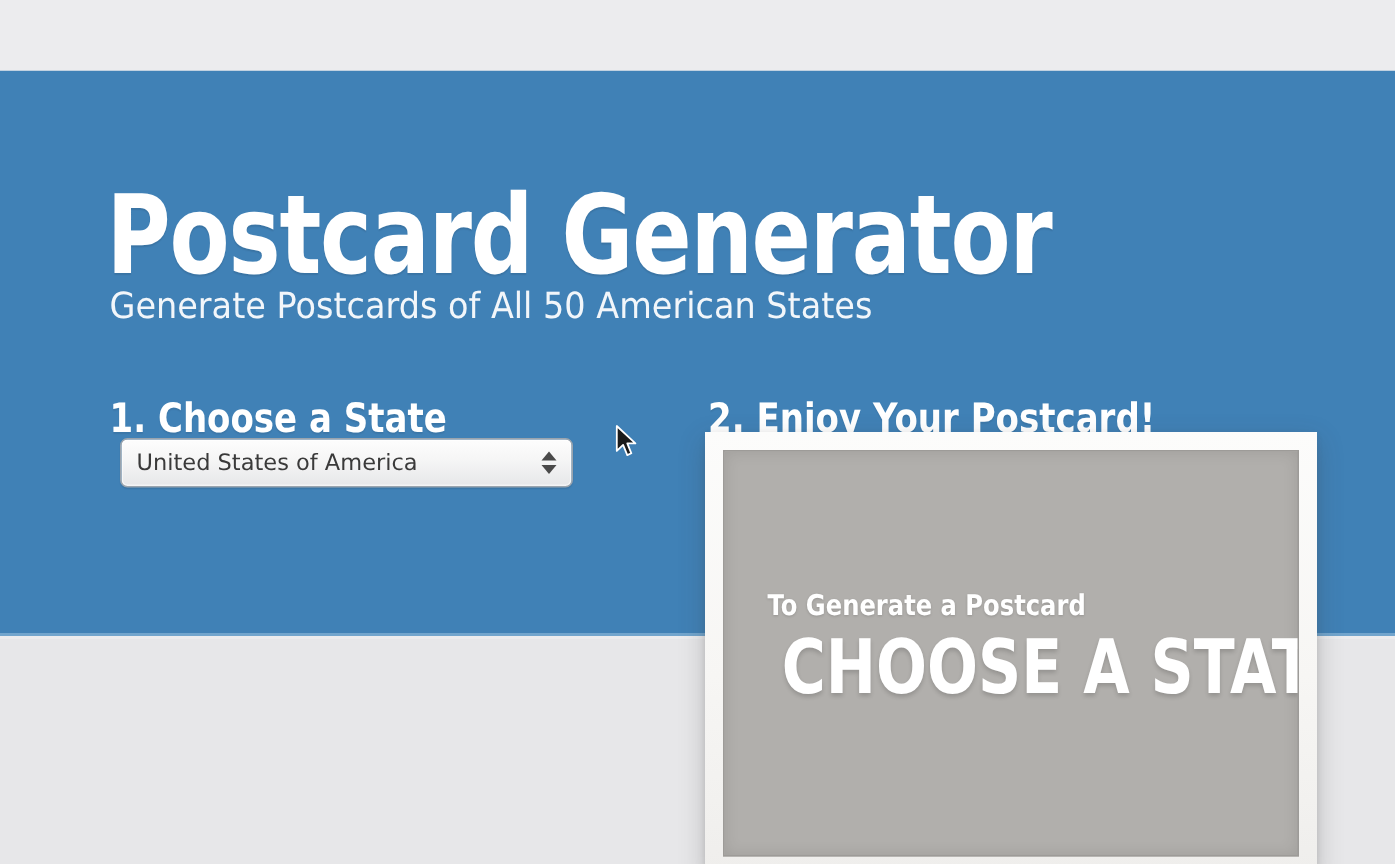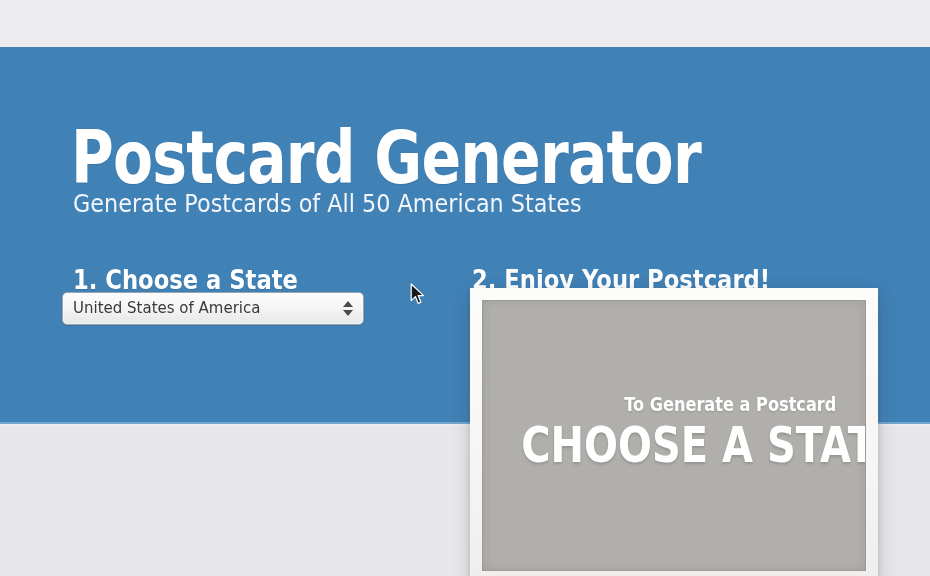--- a/index.html
+++ b/index.html
@@ -106,21 +106,21 @@
     transform-origin: left center;
     white-space: nowrap;
     text-shadow: 0 1px 1px rgba(0,0,0,0.08);
   }
   .step-heading.one  { left: 73px;  top: 195px; }
   .step-heading.two  { left: 472px; top: 195px; }
 
   
   .state-select-wrap {
     position: absolute;
-    left: 62px;
+    left: 80px;
     top: 245px;
     width: 302px;
     height: 33px;
   }
   .state-select {
     width: 302px;
     height: 33px;
     box-sizing: border-box;
     -webkit-appearance: none;
     appearance: none;
@@ -182,21 +182,21 @@
     position: relative;
     overflow: hidden;
     box-shadow: 0 0 10px rgba(0,0,0,0.10) inset;
   }
   .postcard-text {
     position: absolute;
     left: 0;
     right: 0;
     top: 50%;
     transform: translateY(-54%);
-    text-align: right;
+    text-align: left;
   }
   .postcard-line1 {
     color: #ffffff;
     font-family: "DejaVu Sans", sans-serif;
     font-size: 19px;
     line-height: 24px;
     font-weight: 700;
     display: block;
     transform: scaleX(0.85);
     white-space: nowrap;

